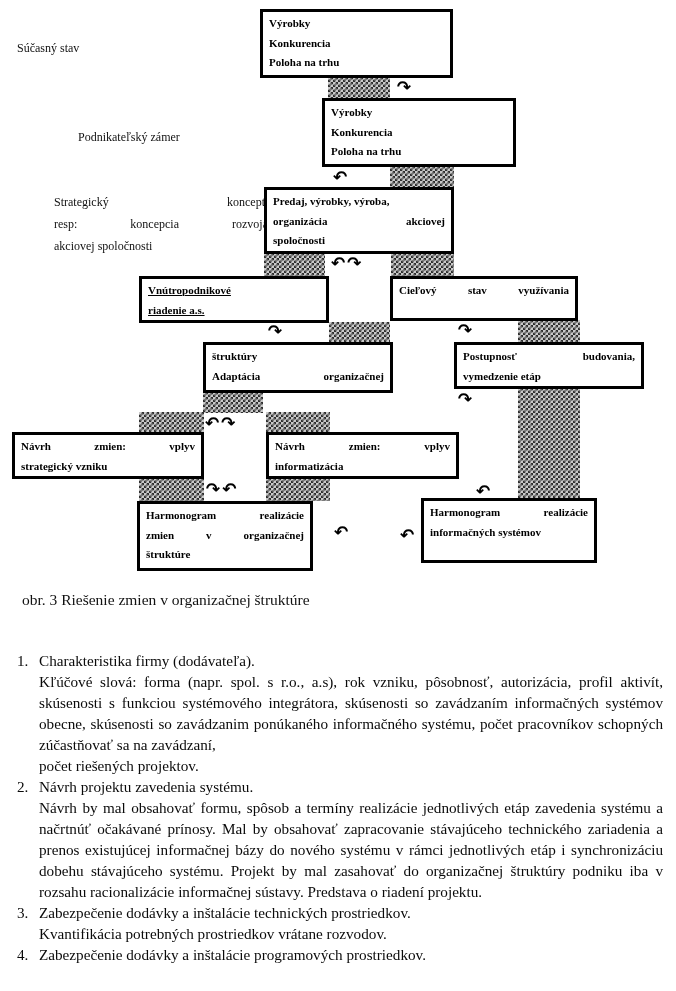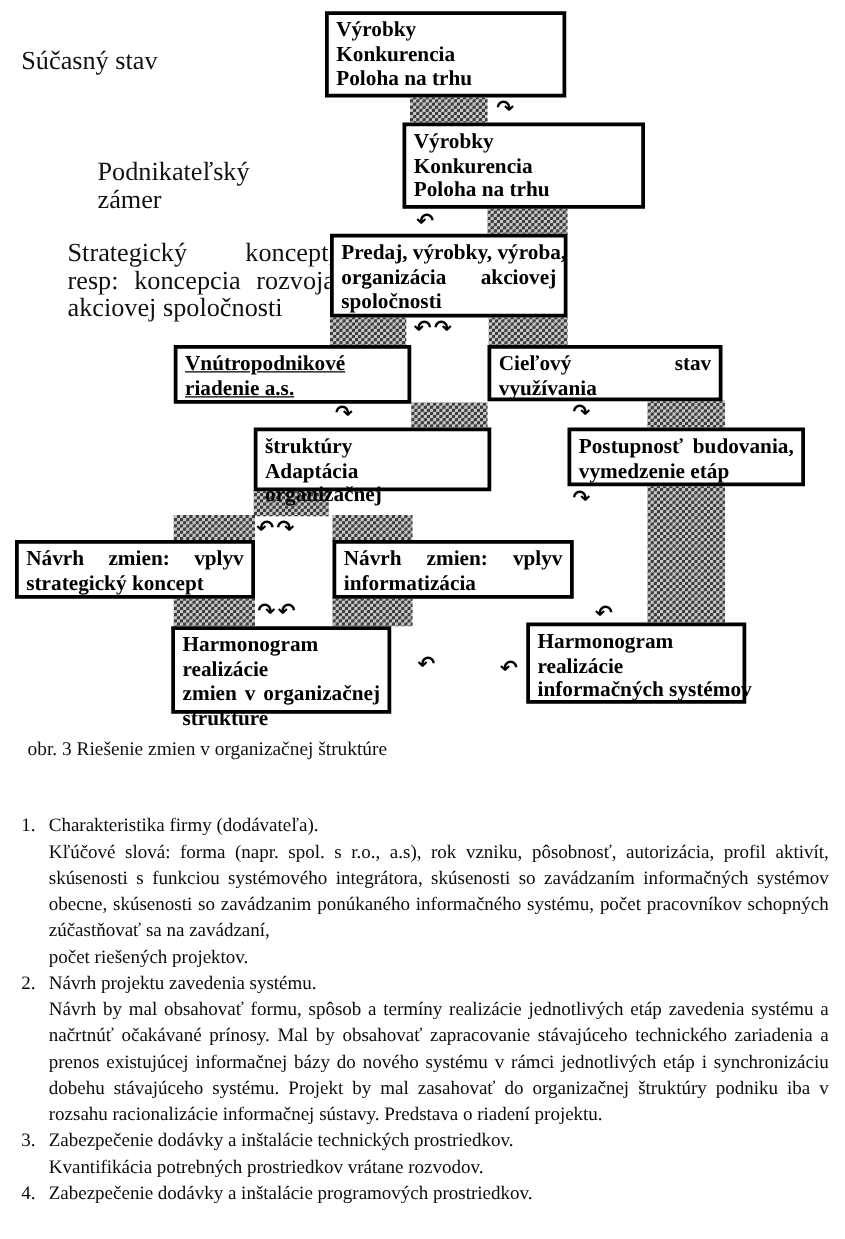--- a/index.html
+++ b/index.html
@@ -4,28 +4,28 @@
 <style>
   html,body{margin:0;padding:0;}
   body{
     width:676px;height:991px;background:#ffffff;
     font-family:"Liberation Serif","DejaVu Serif",serif;
     color:#000;
   }
   .page{position:relative;width:676px;height:991px;background:#fff;overflow:hidden;}
 
   
-  .dlabel{position:absolute;font-size:21px;line-height:22px;color:#111;}
+  .dlabel{position:absolute;font-size:12px;line-height:22px;color:#111;}
   .dlabel .jl{display:block;text-align:justify;text-align-last:justify;}
 
   
   .dbox{
     position:absolute;box-sizing:border-box;
     border:3px solid #000;background:#fff;
-    padding:2px 6px;font-weight:bold;font-size:17px;line-height:19.5px;
+    padding:2px 6px;font-weight:bold;font-size:11px;line-height:19.5px;
     z-index:2;
   }
   .dbox .bl{display:block;white-space:nowrap;}
   .dbox .jl{white-space:normal;text-align:justify;text-align-last:justify;}
 
   
   .band{
     position:absolute;z-index:1;
     background-color:#c9c9c9;
     background-image:
@@ -115,21 +115,21 @@
     <span class="bl jl">Adaptácia organizačnej</span>
   </div>
 
   <div class="dbox" style="left:454px;top:342px;width:190px;height:47px;">
     <span class="bl jl">Postupnosť budovania,</span>
     <span class="bl">vymedzenie etáp</span>
   </div>
 
   <div class="dbox" style="left:12px;top:432px;width:192px;height:47px;">
     <span class="bl jl">Návrh zmien: vplyv</span>
-    <span class="bl">strategický koncept</span>
+    <span class="bl">strategický vzniku</span>
   </div>
 
   <div class="dbox" style="left:266px;top:432px;width:193px;height:47px;">
     <span class="bl jl">Návrh zmien: vplyv</span>
     <span class="bl">informatizácia</span>
   </div>
 
   <div class="dbox" style="left:137px;top:501px;width:176px;height:70px;">
     <span class="bl jl">Harmonogram realizácie</span>
     <span class="bl jl">zmien v organizačnej</span>

